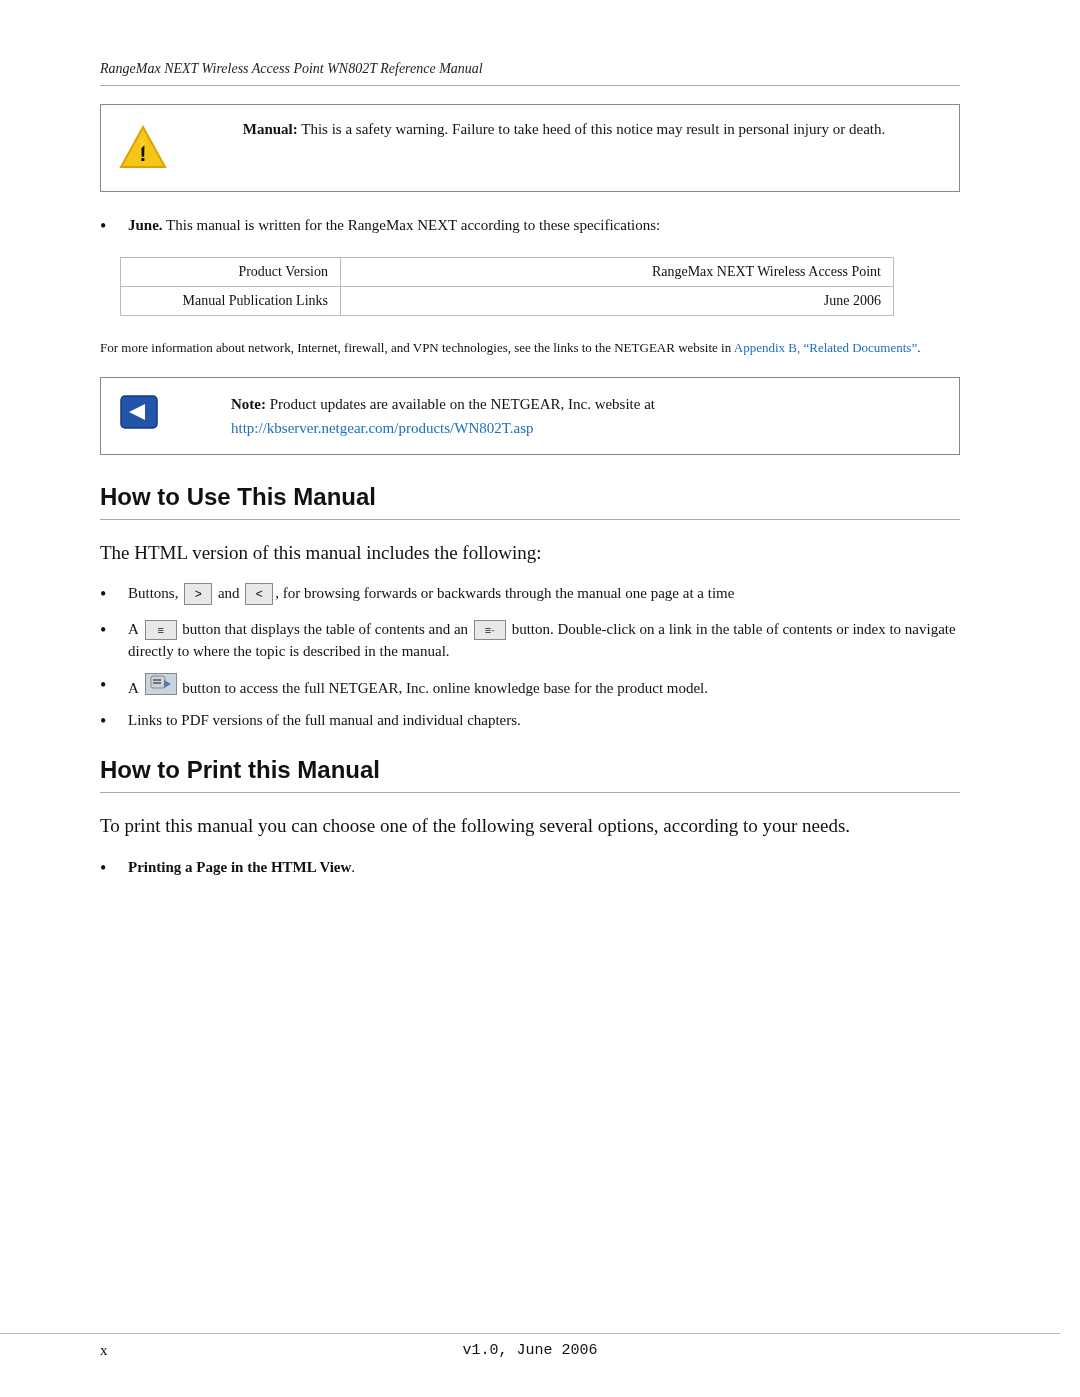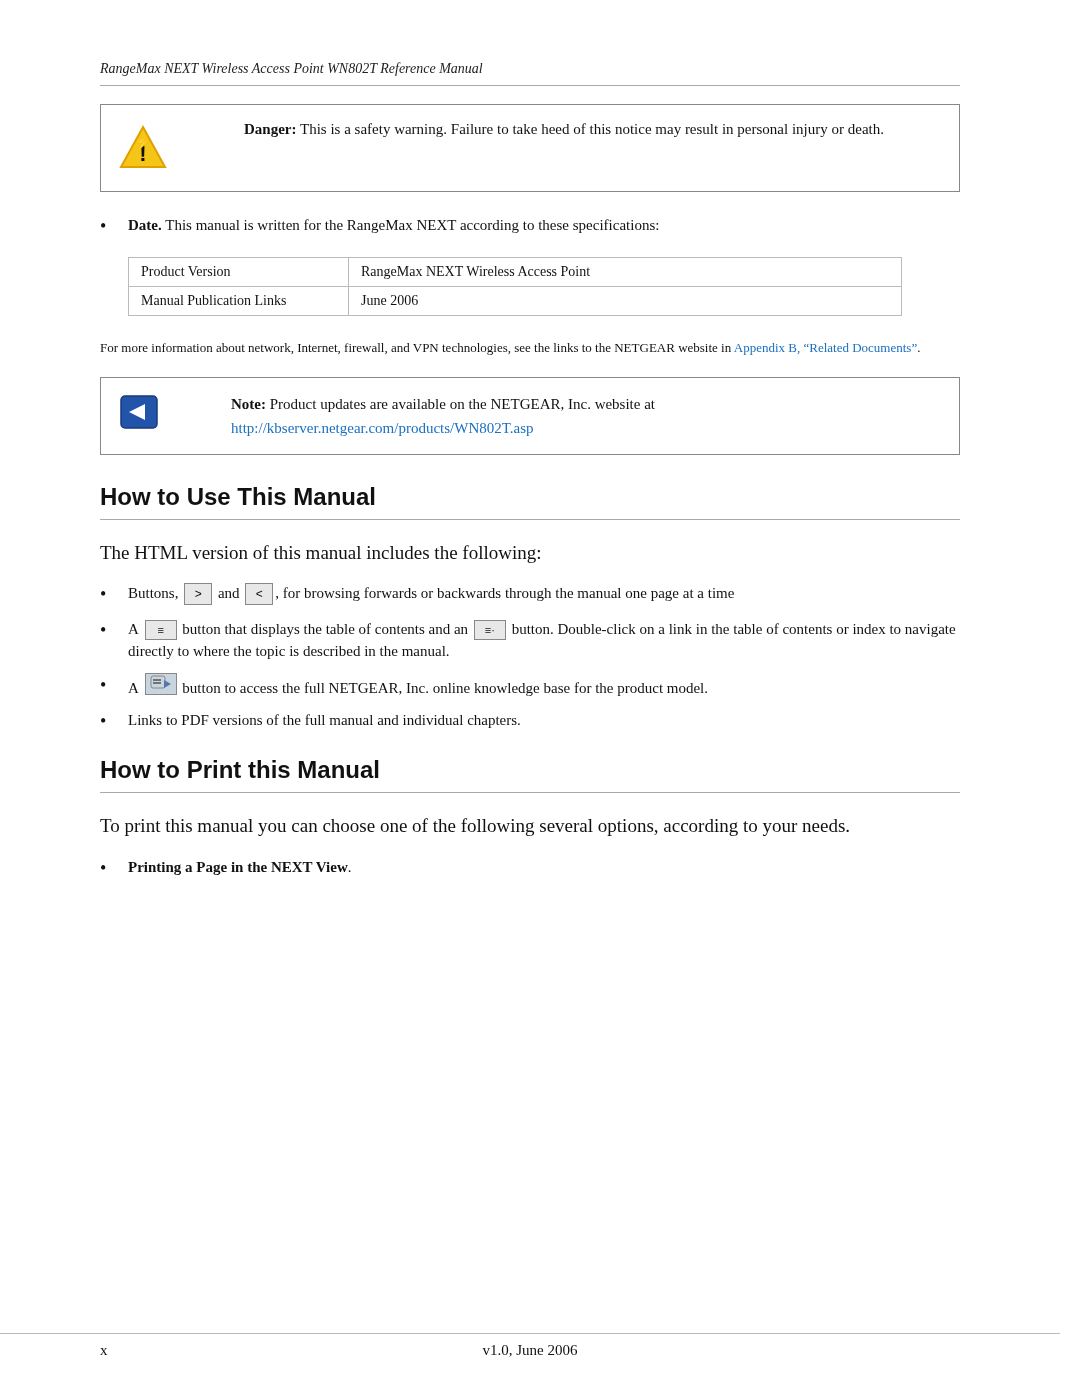--- a/index.html
+++ b/index.html
@@ -74,23 +74,24 @@
     .bullet-content {
       flex: 1;
       font-size: 15px;
       line-height: 1.5;
     }
 
     
     .spec-table {
       border-collapse: collapse;
       width: 90%;
-      margin-left: 28px;
+      margin-left: 20px;
       margin-bottom: 22px;
       font-size: 14px;
+      text-align: right;
     }
     .spec-table td {
       border: 1px solid #bbb;
       padding: 6px 12px;
     }
     .spec-table td:first-child {
       width: 220px;
     }
 
     
@@ -199,30 +200,30 @@
   <div class="danger-box">
     <div class="danger-icon">
       
       <svg class="danger-triangle" viewBox="0 0 48 48" xmlns="http://www.w3.org/2000/svg">
         <polygon points="24,4 46,44 2,44" fill="#f5c518" stroke="#e0a000" stroke-width="2"></polygon>
         <text x="24" y="38" text-anchor="middle" font-size="22" font-weight="bold" fill="#111" font-family="Arial">!</text>
         <text x="24" y="24" text-anchor="middle" font-size="13" font-weight="bold" fill="#111" font-family="Arial">⚡</text>
       </svg>
     </div>
     <div class="danger-text">
-      <b>Danger:</b>
+      <b>Manual:</b>
       <span>This is a safety warning. Failure to take heed of this notice may result in personal injury or death.</span>
     </div>
   </div>
 
   <div class="scope-section">
     <div class="bullet-item">
       <span class="bullet-dot">•</span>
       <span class="bullet-content">
-        <b>Date.</b>
+        <b>June.</b>
         <span>This manual is written for the RangeMax NEXT according to these specifications:</span>
       </span>
     </div>
   </div>
 
   <table class="spec-table">
     <tbody>
       <tr>
         <td>Product Version</td>
         <td>RangeMax NEXT Wireless Access Point</td>
@@ -291,23 +292,23 @@
     </span>
   </div>
 
   <h2 class="section-heading">How to Print this Manual</h2>
 
   <p class="body-para">To print this manual you can choose one of the following several options, according to your needs.</p>
 
   <div class="bullet-item">
     <span class="bullet-dot">•</span>
     <span class="bullet-content">
-      <b>Printing a Page in the NEXT View</b>.
+      <b>Printing a Page in the HTML View</b>.
     </span>
   </div>
 
   <div style="position:absolute;bottom:38px;left:100px;">
     <span>x</span>
   </div>
-  <div style="position:absolute;bottom:38px;left:0;right:0;text-align:center;border-top:1px solid #bbb;padding-top:8px;">
+  <div style="position:absolute;bottom:38px;left:0;right:0;text-align:center;border-top:1px solid #bbb;padding-top:8px;font-family:Liberation Mono, monospace;">
     <span>v1.0, June 2006</span>
   </div>
 </div>
 
 </body></html>

